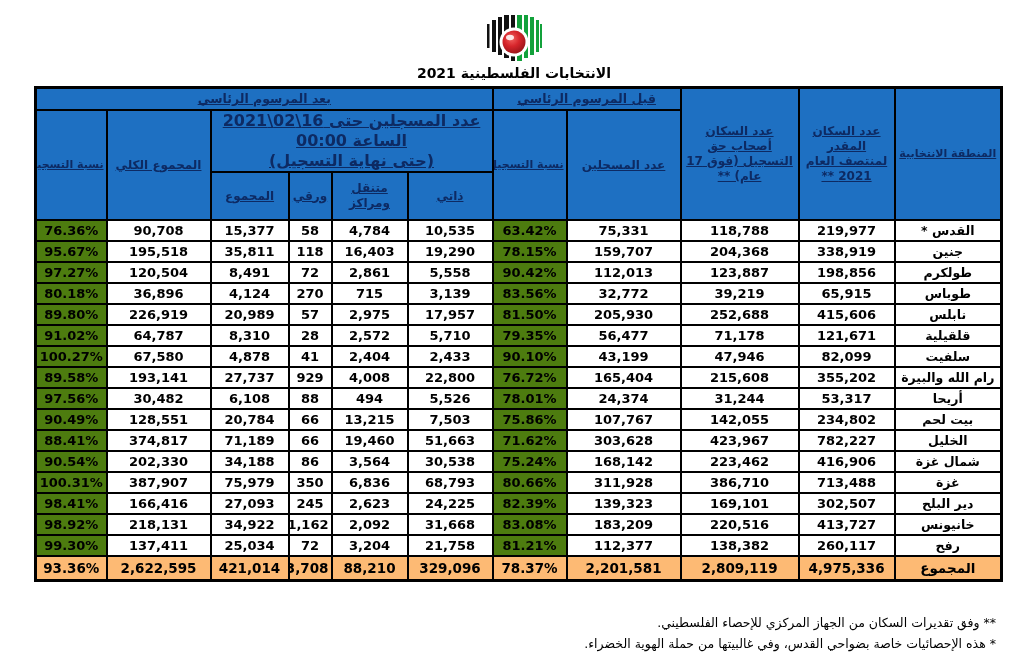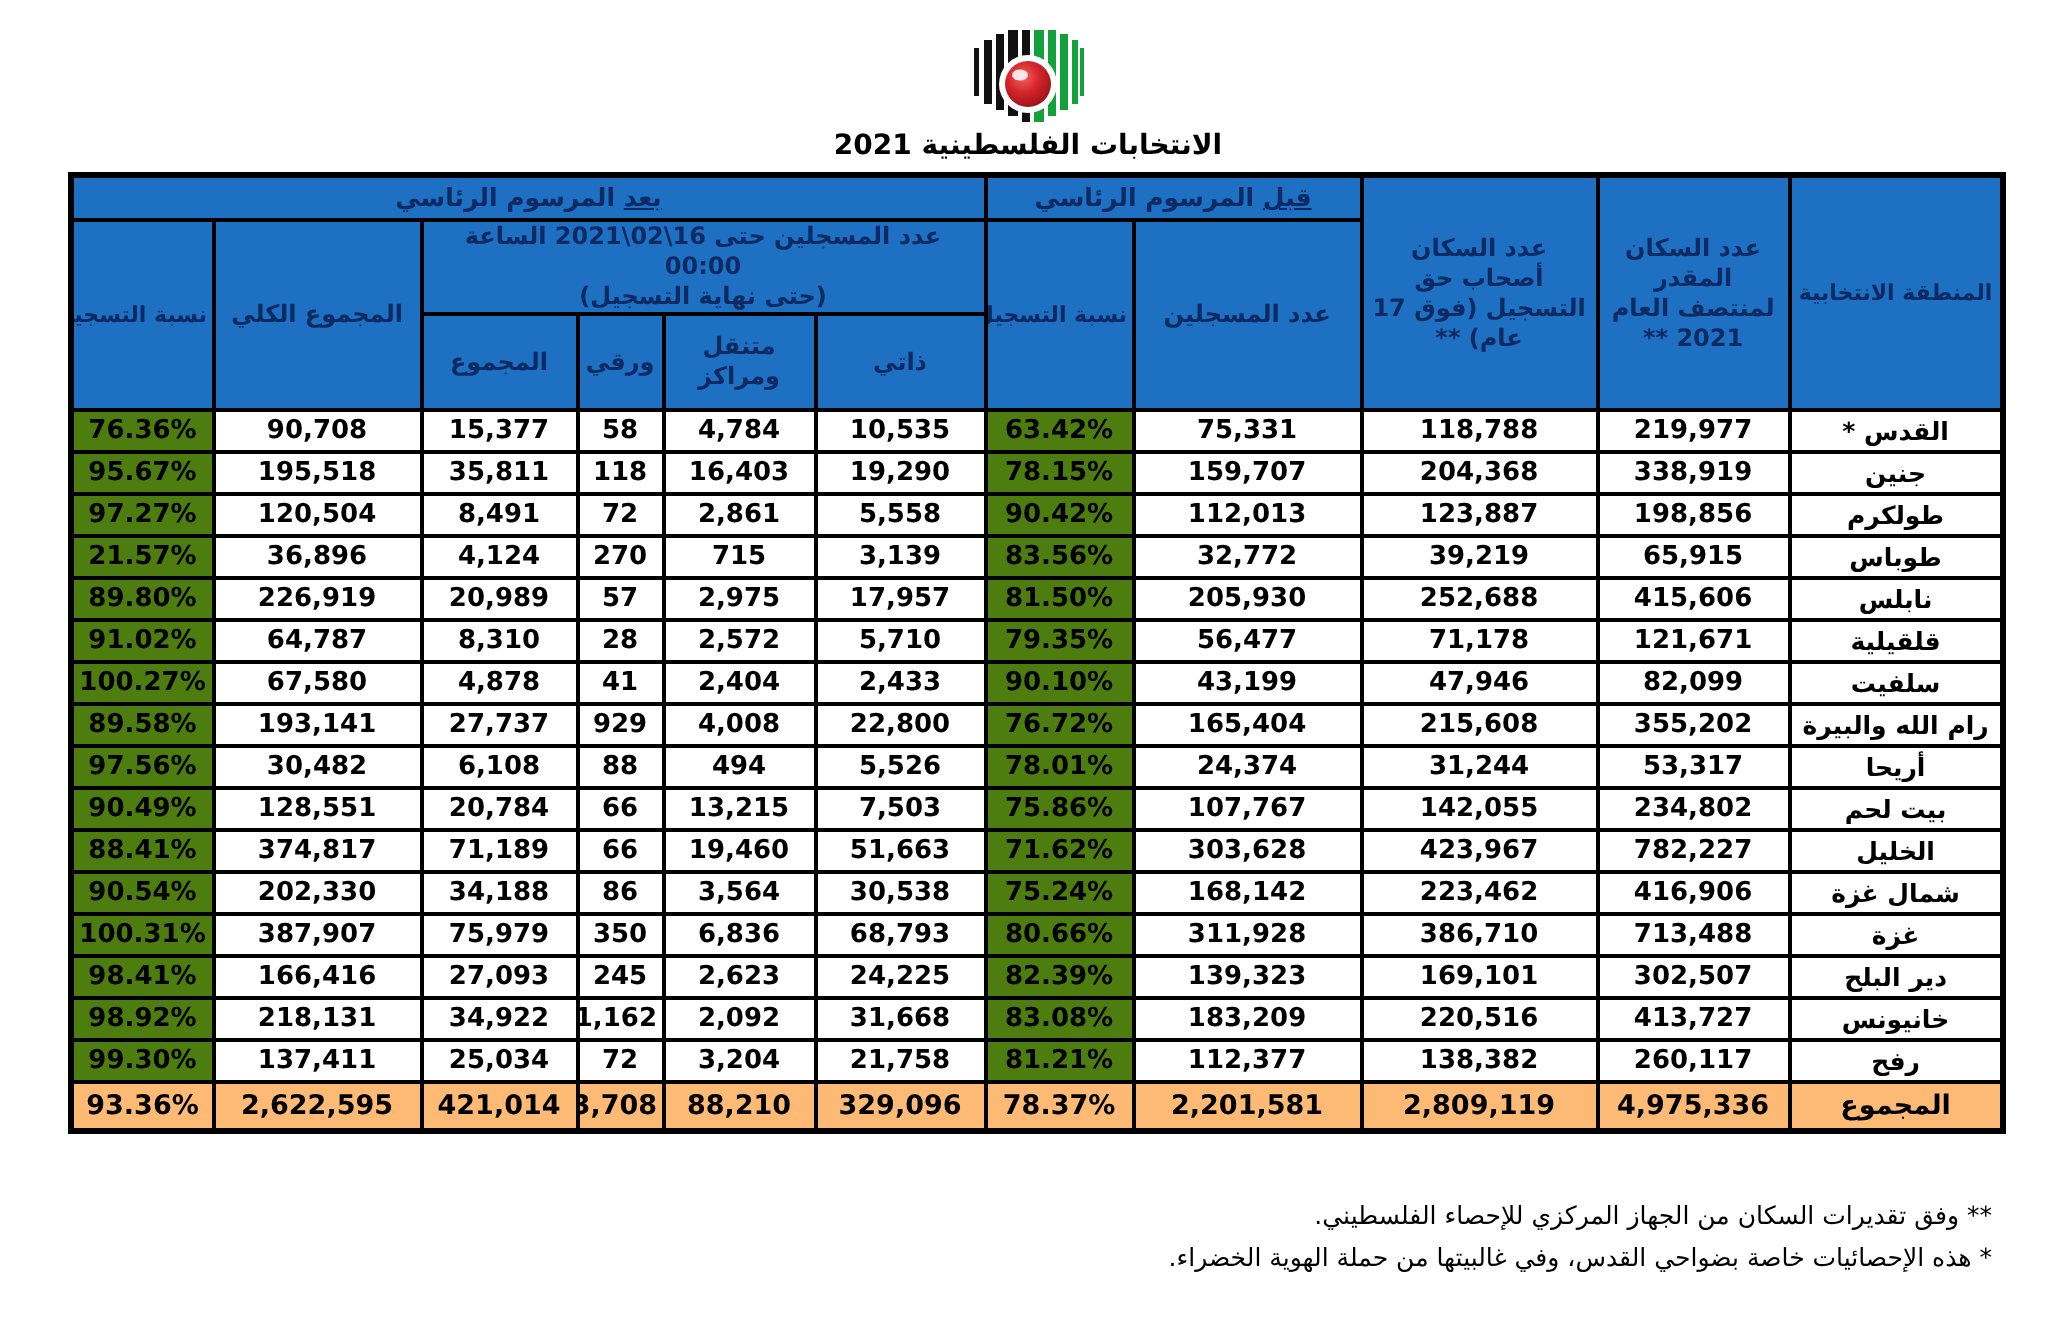--- a/index.html
+++ b/index.html
@@ -2,24 +2,24 @@
 <html lang="ar"><head>
 <meta charset="utf-8">
 <style>
   html,body{margin:0;padding:0;background:#fff;}
   body{width:1028px;height:668px;font-family:"DejaVu Sans","Liberation Sans",sans-serif;overflow:hidden;}
   .sheet{position:relative;width:1028px;height:668px;}
   .logo-wrap{padding-top:15px;text-align:center;height:48px;}
   .page-title{text-align:center;font-weight:bold;font-size:14px;color:#000;margin:2px 0 5px;direction:rtl;}
   table.results{direction:rtl;border-collapse:collapse;table-layout:fixed;width:966px;margin:0 0 0 34px;border:3px solid #000;}
   table.results th,table.results td{border:2px solid #000;text-align:center;vertical-align:middle;font-weight:bold;padding:0 2px;overflow:hidden;}
-  thead th{background:#1e70c2;color:#0d2a63;font-size:12px;line-height:1.25;}
+  thead th{background:#1e70c2;color:#0d2a63;font-size:12px;line-height:1.25;text-decoration:underline;}
   thead th.small{font-size:11px;white-space:nowrap;}
   thead th.group{height:20px;font-size:12.5px;}
-  thead th.datehdr{font-size:12px;height:38px;}
+  thead th.datehdr{font-size:16px;height:38px;}
   thead tr.subrow th{height:46px;}
   .u{text-decoration:underline;}
   tbody td{background:#fff;color:#000;font-size:13px;height:19px;white-space:nowrap;}
   tbody td.cream{background:#4d7c0f;}
   tbody td.district{font-size:12.5px;}
   tbody tr.total td{background:#fdba74;height:22px;font-size:13.5px;}
   .notes{direction:rtl;width:962px;margin:30px 0 0 34px;text-align:right;font-size:12.5px;color:#000;line-height:21px;}
 </style>
 </head>
 <body>
@@ -140,21 +140,21 @@
           <td class="district">طوباس</td>
           <td>65,915</td>
           <td>39,219</td>
           <td>32,772</td>
           <td class="cream">83.56%</td>
           <td>3,139</td>
           <td>715</td>
           <td>270</td>
           <td>4,124</td>
           <td>36,896</td>
-          <td class="cream">21.57%</td>
+          <td class="cream">80.18%</td>
         </tr>
         <tr>
           <td class="district">نابلس</td>
           <td>415,606</td>
           <td>252,688</td>
           <td>205,930</td>
           <td class="cream">81.50%</td>
           <td>17,957</td>
           <td>2,975</td>
           <td>57</td>

